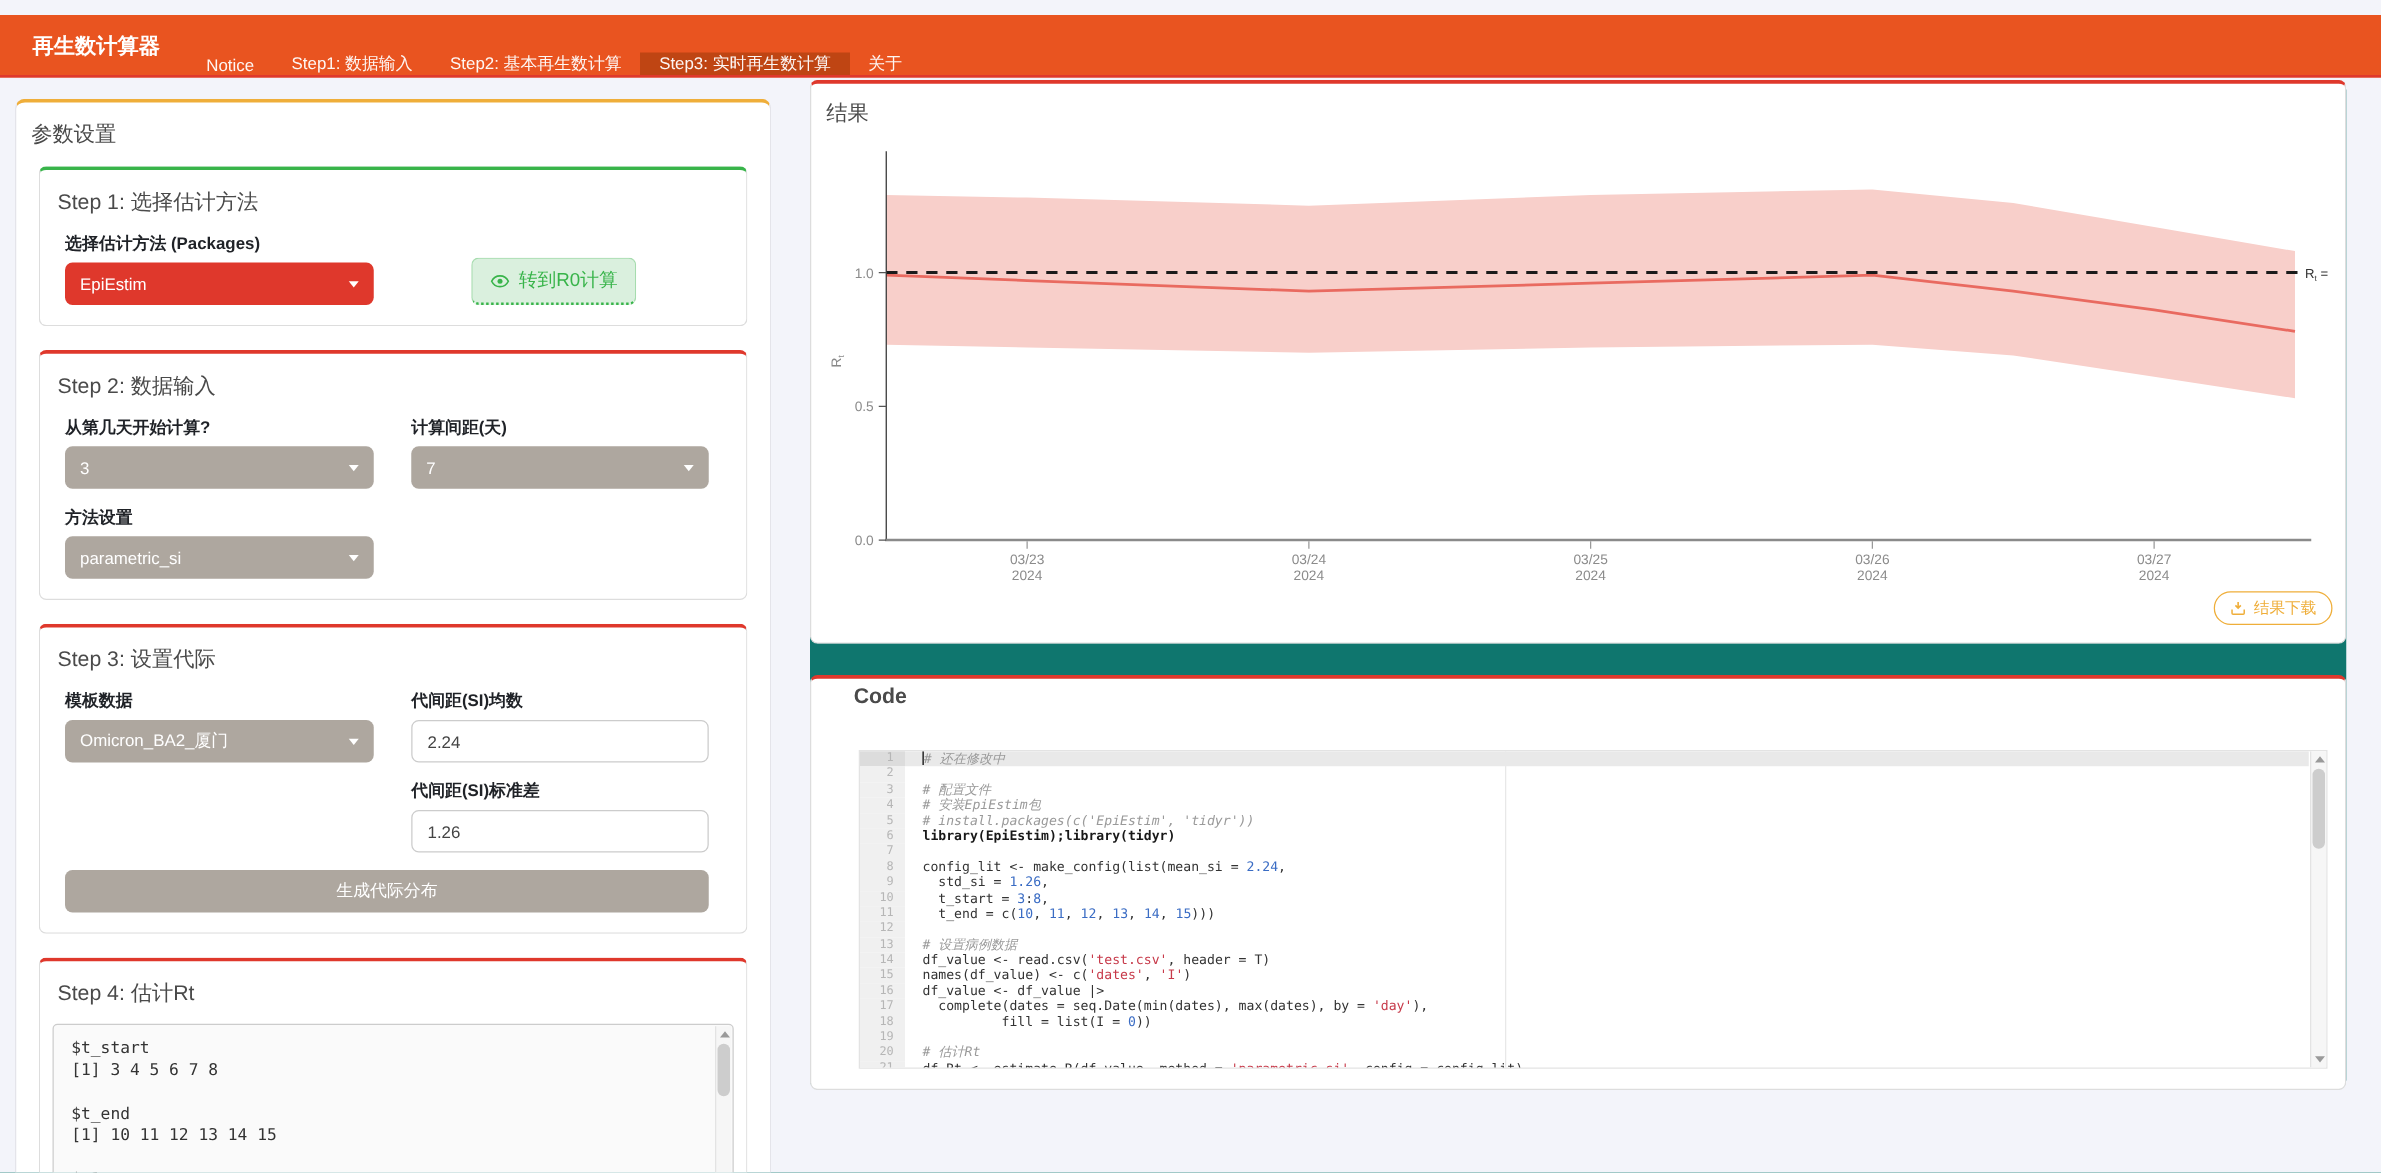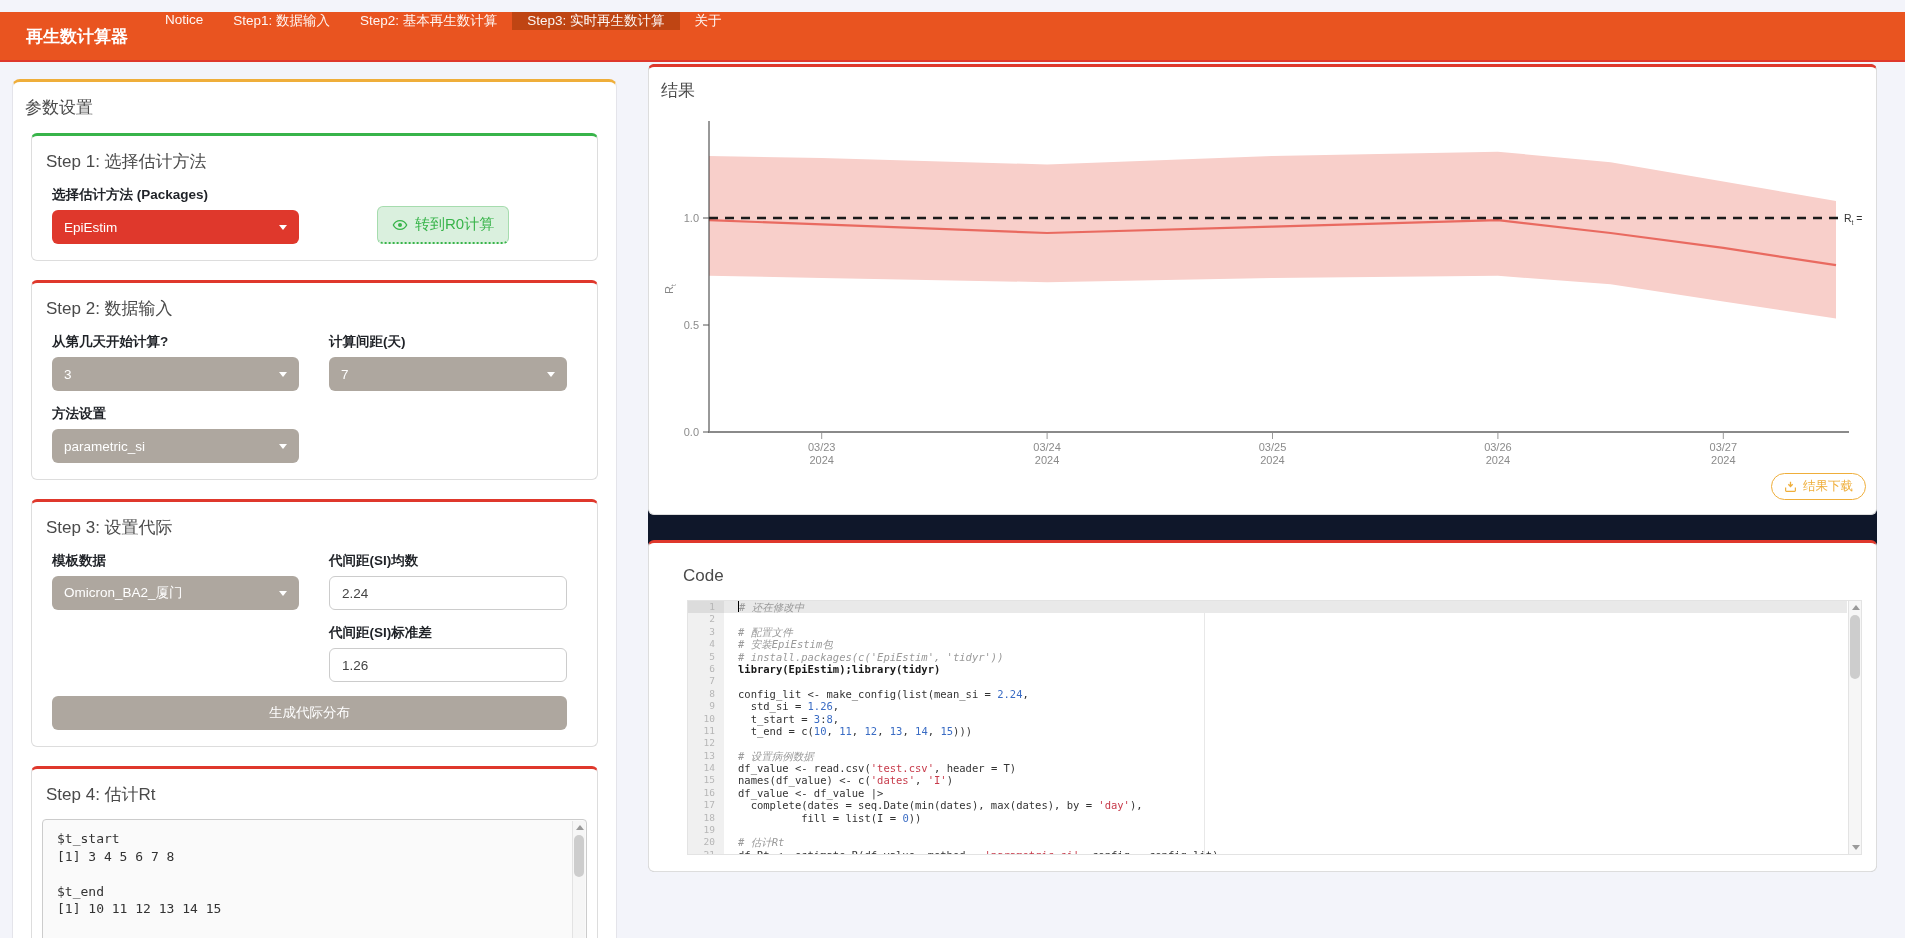--- a/index.html
+++ b/index.html
@@ -4,21 +4,21 @@
 <style>
   * { margin:0; padding:0; box-sizing:border-box; }
   html,body { width:1905px; height:938px; overflow:hidden; }
   body { font-family:"Liberation Sans", sans-serif; }
   #app { position:relative; width:1905px; height:938px; background:#f3f4fa; overflow:hidden; }
 
   
   .navbar { position:absolute; top:12px; left:0; right:0; height:50px; background:#e95420;
             border-bottom:2px solid #df382c; display:flex; align-items:stretch; padding-left:26px; }
   .brand { color:#fff; font-size:17px; font-weight:bold; display:flex; align-items:center; margin-right:22px; }
-  .nav-menu { display:flex; align-items:flex-start; }
+  .nav-menu { display:flex; align-items:flex-end; }
   .nav-item { color:rgba(255,255,255,.95); font-size:13.5px; padding:0 15px; display:flex; align-items:center; cursor:pointer; }
   .nav-item.active { background:#bf4513; }
 
   
   .left-card { position:absolute; left:12px; top:79px; width:605px; height:900px; background:#fff;
                border:1px solid #e4e4ea; border-top:3px solid #efae3a; border-radius:8px; padding:6px 18px; }
   .panel-title { font-size:17px; font-weight:normal; color:#4a4a4a; margin:8px 0 14px -6px; }
 
   .step-card { border:1px solid #ddd; border-top:3px solid #ddd; border-radius:6px; padding:12px 8px 16px; margin-bottom:19px; background:#fff; }
   .step-card.green { border-top-color:#38b44a; }
@@ -57,28 +57,28 @@
 
   
   .vscroll { position:absolute; top:1px; right:1px; bottom:1px; width:13px; background:#f6f6f6; border-left:1px solid #e3e3e3; cursor:pointer; }
   .sb-arrow { position:absolute; left:3px; width:0; height:0; border-left:4px solid transparent; border-right:4px solid transparent; }
   .sb-arrow.up   { top:4px;  border-bottom:5px solid #9a9a9a; }
   .sb-arrow.down { bottom:4px; border-top:5px solid #9a9a9a; }
   .sb-thumb { position:absolute; left:1px; width:10px; background:#cdcdcd; border-radius:5px; }
   .textarea-box .sb-thumb { top:14px; height:42px; }
 
   
-  .right-wrap { position:absolute; left:648px; top:64px; width:1229px; height:808px; background:#0f172a; border-radius:8px; }
+  .right-wrap { position:absolute; left:648px; top:64px; width:1229px; height:808px; background:#0f766e; border-radius:8px; }
   .result-card { position:absolute; left:0; right:0; background:#fff; border:1px solid #ddd;
                  border-top:3px solid #df382c; border-radius:6px; }
   #cardA { top:0; height:451px; }
   #cardB { top:476px; height:332px; }
   .card-heading { font-size:17px; font-weight:normal; color:#4a4a4a; }
   #cardA .card-heading { margin:12px 0 0 12px; }
-  #cardB .card-heading { margin:23px 0 10px 34px; }
+  #cardB .card-heading { margin:4px 0 10px 34px;font-weight:bold; }
 
   #chart { position:absolute; left:10px; top:26px; }
   #chart text { font-family:"Liberation Sans", sans-serif; }
 
   .btn-download { position:absolute; right:10px; bottom:14px; height:27px; padding:0 12px; display:flex;
                   align-items:center; gap:6px; background:#fff; color:#efae3a; border:1px solid #efae3a;
                   border-radius:14px; font-size:12.5px; cursor:pointer; font-family:inherit; }
 
   
   .editor { position:absolute; left:38px; top:57px; right:14px; bottom:16px; border:1px solid #e3e3e3;

